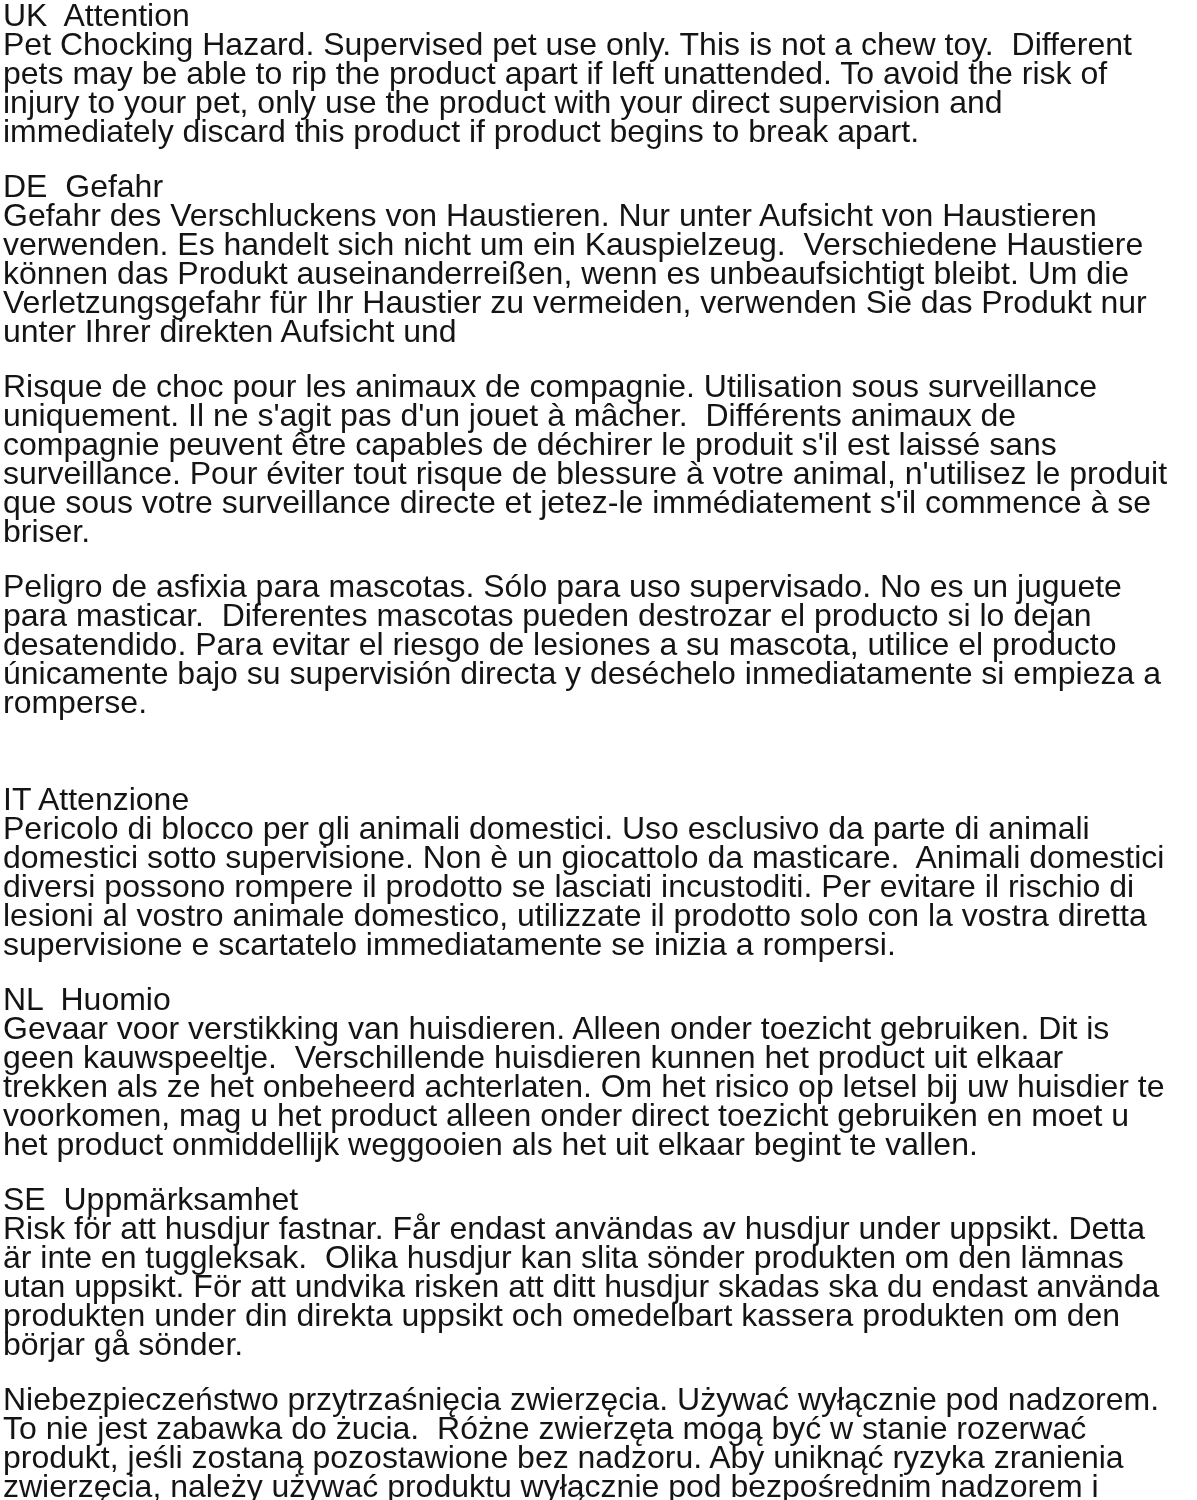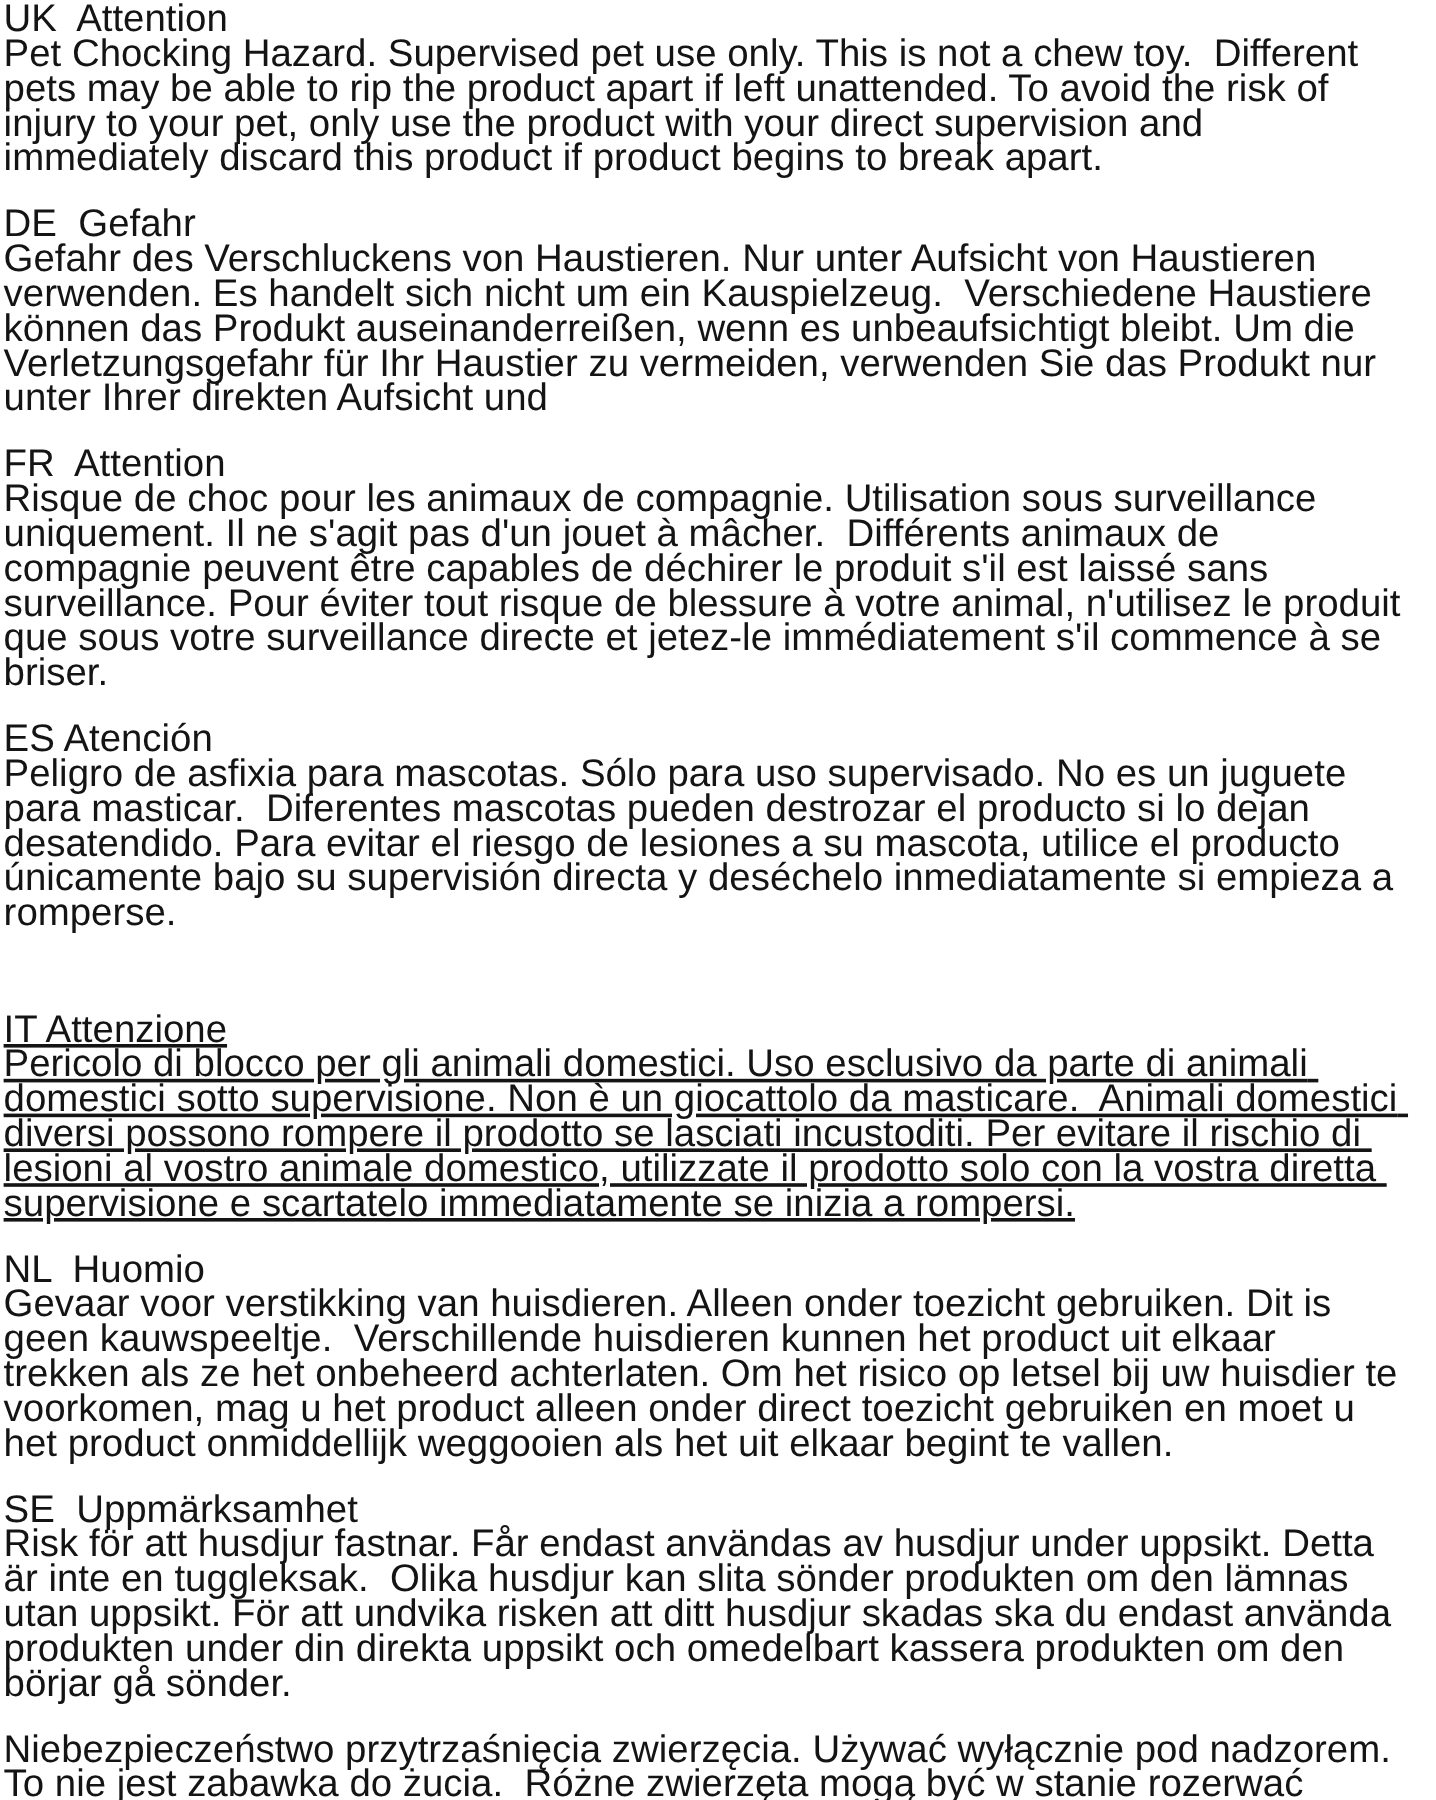--- a/index.html
+++ b/index.html
@@ -16,21 +16,20 @@
     font-family: "Liberation Sans", sans-serif;
     font-size: 32px;
     line-height: 29px;
     letter-spacing: 0px;
   }
   .section {
     margin: 0 0 26px 0;
   }
   .section.gap-large {
     margin-top: 68px;
-    text-decoration: underline;
   }
   .section-title,
   .section-body {
     white-space: pre-wrap;
   }
 </style>
 </head>
 <body>
 
 <div class="doc">
@@ -39,26 +38,24 @@
     <div class="section-title">UK  Attention</div>
     <div class="section-body">Pet Chocking Hazard. Supervised pet use only. This is not a chew toy.  Different pets may be able to rip the product apart if left unattended. To avoid the risk of injury to your pet, only use the product with your direct supervision and immediately discard this product if product begins to break apart.</div>
   </div>
 
   <div class="section">
     <div class="section-title">DE  Gefahr</div>
     <div class="section-body">Gefahr des Verschluckens von Haustieren. Nur unter Aufsicht von Haustieren verwenden. Es handelt sich nicht um ein Kauspielzeug.  Verschiedene Haustiere können das Produkt auseinanderreißen, wenn es unbeaufsichtigt bleibt. Um die Verletzungsgefahr für Ihr Haustier zu vermeiden, verwenden Sie das Produkt nur unter Ihrer direkten Aufsicht und</div>
   </div>
 
   <div class="section">
-    <div class="section-title">FR  Attention</div>
     <div class="section-body">Risque de choc pour les animaux de compagnie. Utilisation sous surveillance uniquement. Il ne s'agit pas d'un jouet à mâcher.  Différents animaux de compagnie peuvent être capables de déchirer le produit s'il est laissé sans surveillance. Pour éviter tout risque de blessure à votre animal, n'utilisez le produit que sous votre surveillance directe et jetez-le immédiatement s'il commence à se briser.</div>
   </div>
 
   <div class="section">
-    <div class="section-title">ES Atención</div>
     <div class="section-body">Peligro de asfixia para mascotas. Sólo para uso supervisado. No es un juguete para masticar.  Diferentes mascotas pueden destrozar el producto si lo dejan desatendido. Para evitar el riesgo de lesiones a su mascota, utilice el producto únicamente bajo su supervisión directa y deséchelo inmediatamente si empieza a romperse.</div>
   </div>
 
   <div class="section gap-large">
     <div class="section-title">IT Attenzione</div>
     <div class="section-body">Pericolo di blocco per gli animali domestici. Uso esclusivo da parte di animali domestici sotto supervisione. Non è un giocattolo da masticare.  Animali domestici diversi possono rompere il prodotto se lasciati incustoditi. Per evitare il rischio di lesioni al vostro animale domestico, utilizzate il prodotto solo con la vostra diretta supervisione e scartatelo immediatamente se inizia a rompersi.</div>
   </div>
 
   <div class="section">
     <div class="section-title">NL  Huomio</div>

